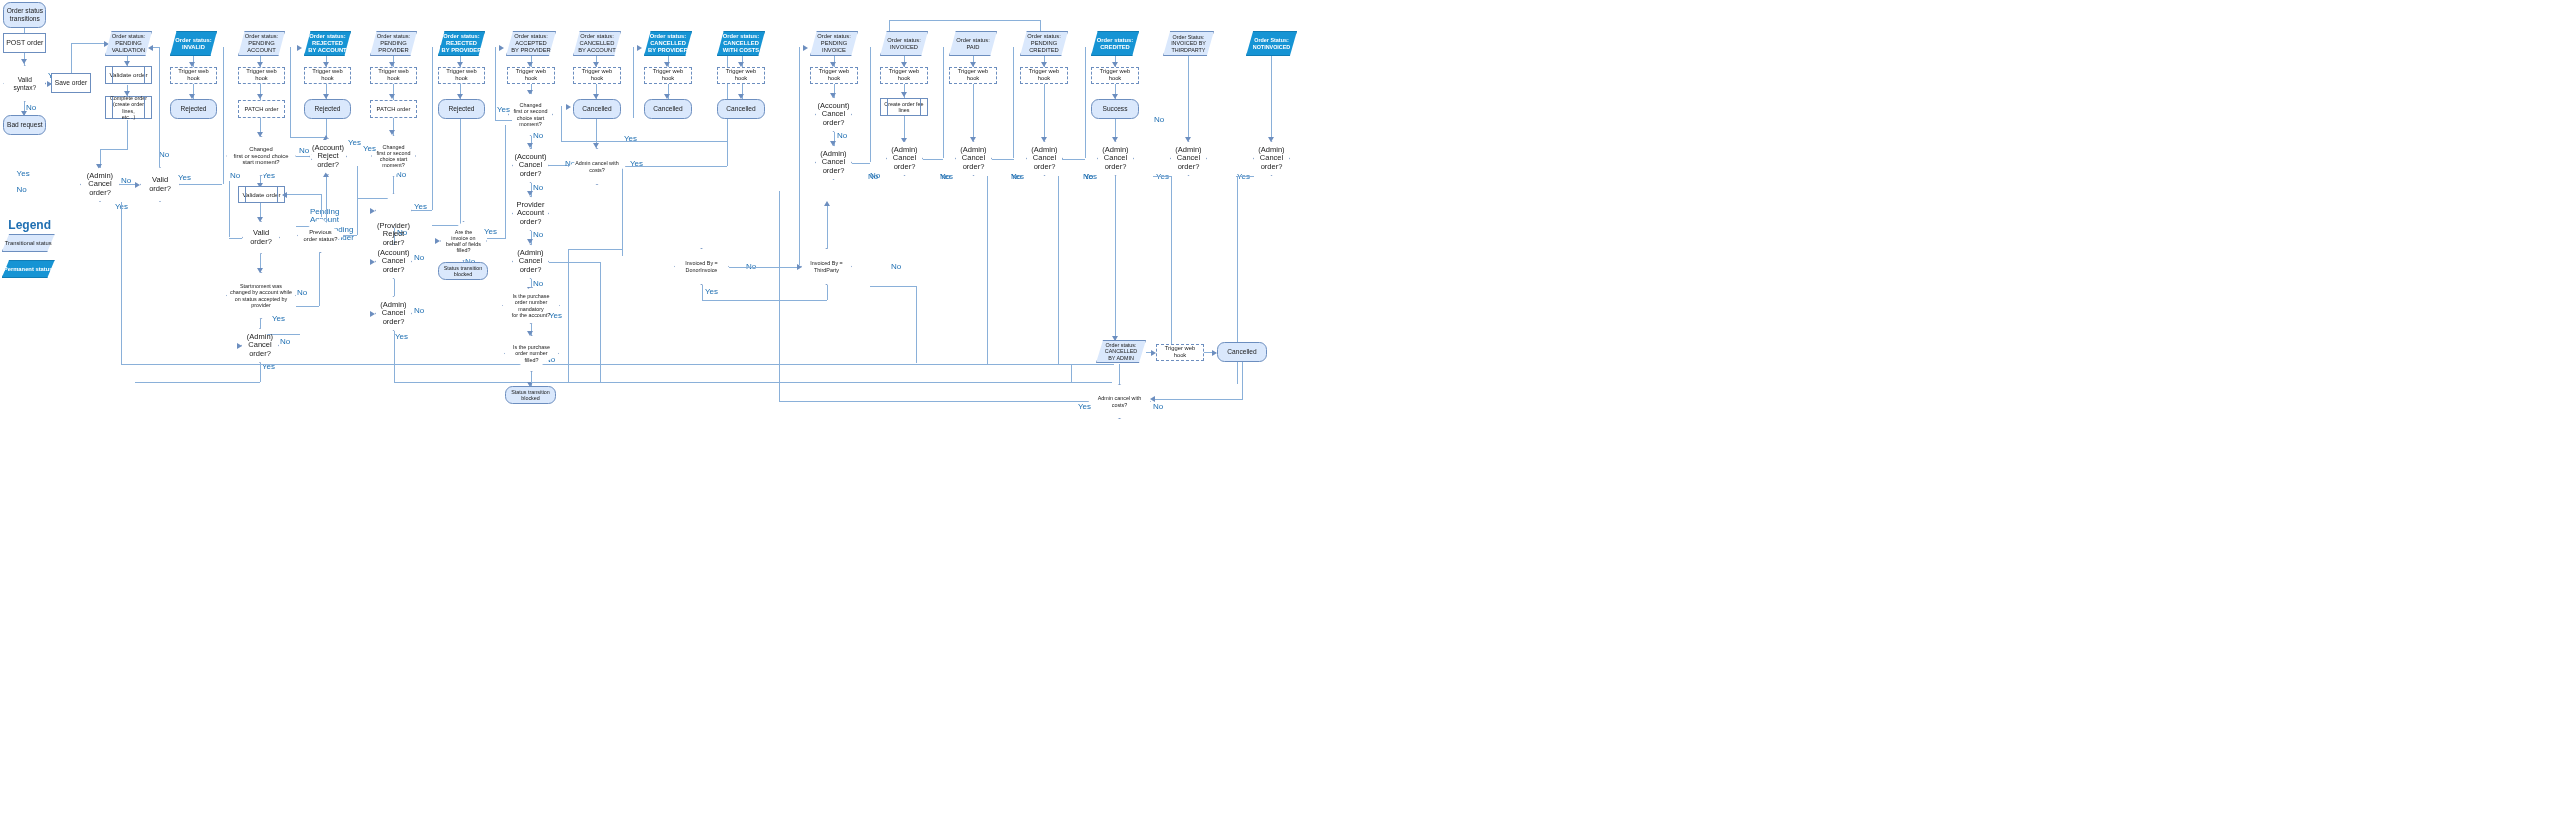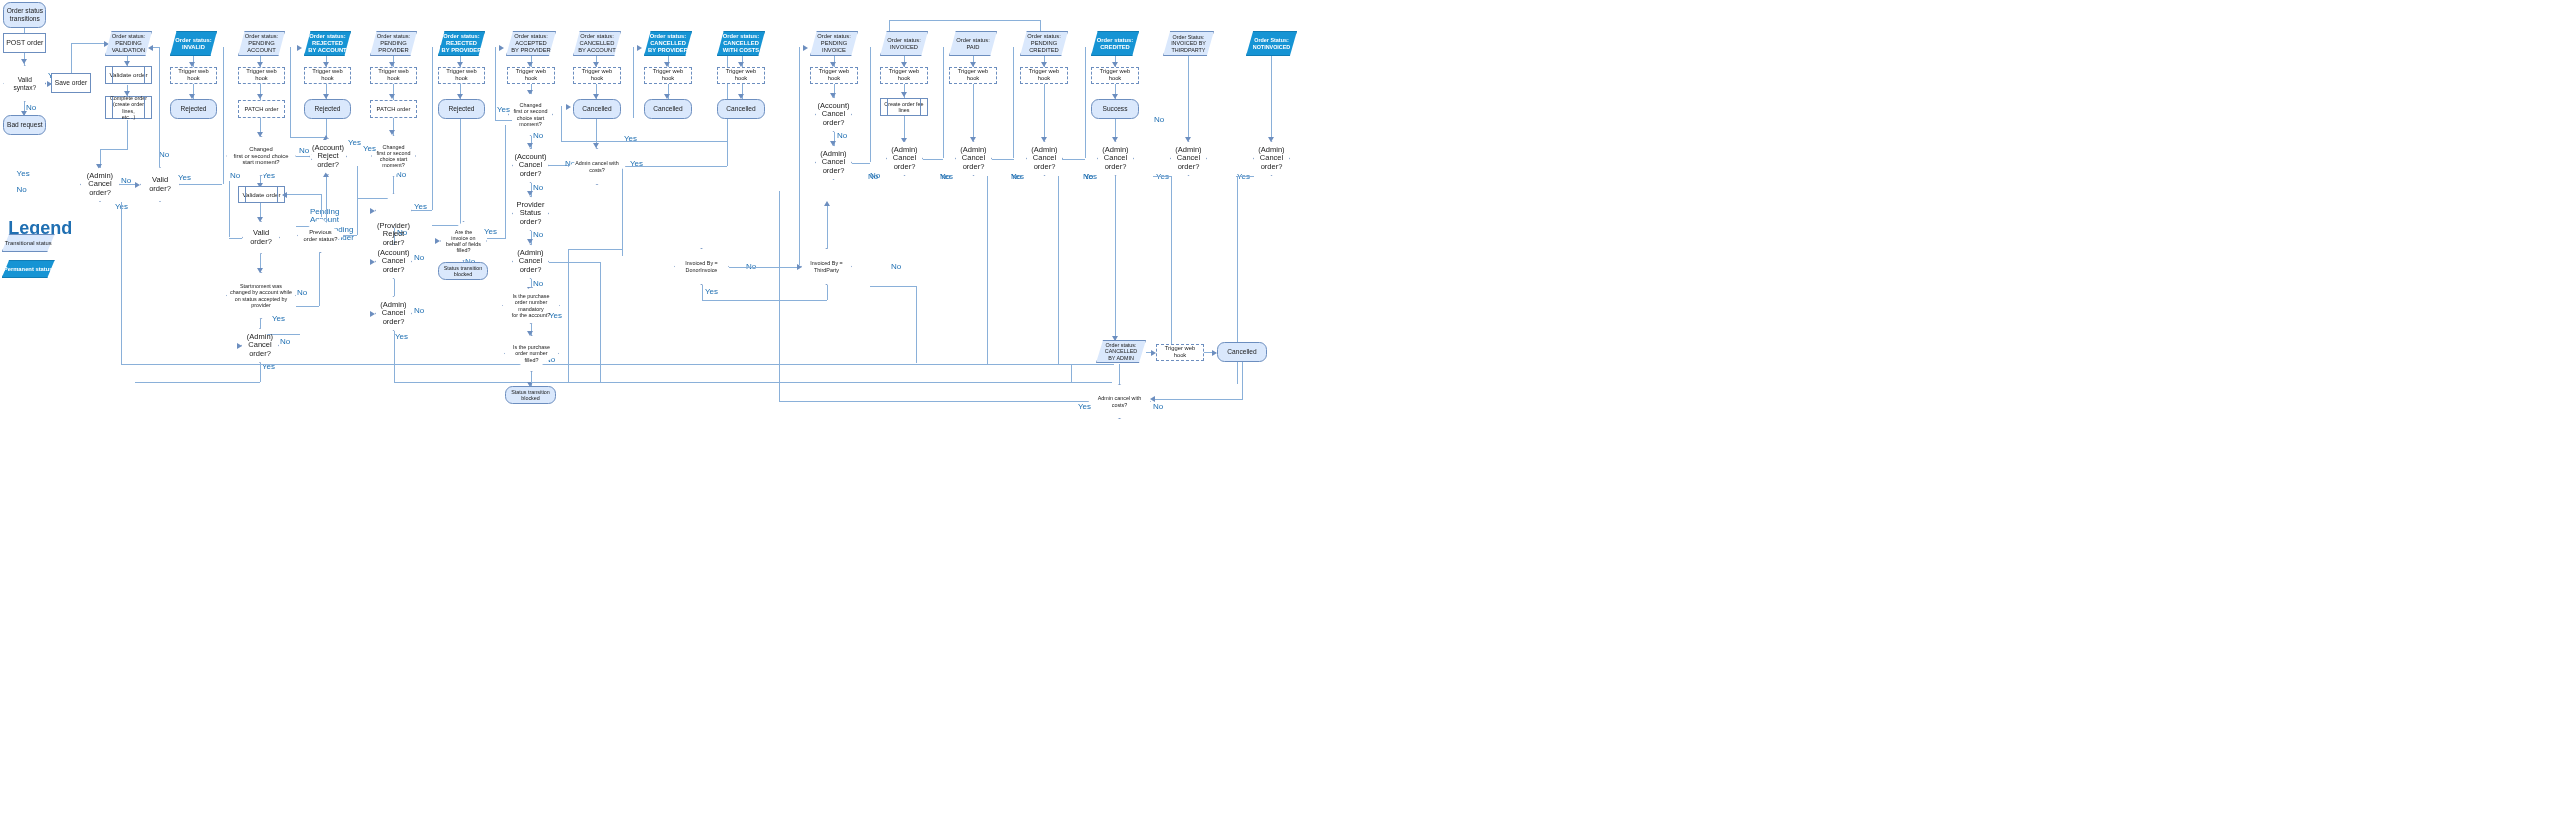--- a/index.html
+++ b/index.html
@@ -51,21 +51,21 @@
   .lnv{width:0.8px;}
 
   
   .ar{position:absolute;width:0;height:0;}
   .ar-d{border-left:3.3px solid transparent;border-right:3.3px solid transparent;border-top:5.8px solid #6c8ebf;}
   .ar-u{border-left:3.3px solid transparent;border-right:3.3px solid transparent;border-bottom:5.8px solid #6c8ebf;}
   .ar-r{border-top:3.3px solid transparent;border-bottom:3.3px solid transparent;border-left:5.8px solid #6c8ebf;}
   .ar-l{border-top:3.3px solid transparent;border-bottom:3.3px solid transparent;border-right:5.8px solid #6c8ebf;}
 
   
-  .legend-title{position:absolute;color:#1f6fb2;font-size:18px;font-weight:bold;}
+  .legend-title{position:absolute;color:#1f6fb2;font-size:12px;font-weight:bold;}
 </style>
 </head>
 <body>
 
 <div id="canvas">
 
   <div class="node term" style="left:3.3px;top:1.7px;width:43px;height:26.6px;">
     <span class="lbl" style="font-size:6.6px;">Order status transitions</span>
     </div>
   <div class="ln lnv" style="left:24px;top:28px;height:11.6px;"></div>
@@ -427,21 +427,21 @@
       <span class="lbl" style="white-space:pre-line;">(Account)
 Cancel
 order?</span>
     </div>
   <div class="elbl" style="left:533px;top:183px;">No</div>
   <div class="ln lnv" style="left:531px;top:183px;height:15px;"></div>
   <div class="ar ar-d" style="left:527px;top:191px;"></div>
   <div class="dec" style="left:512px;top:196px;width:37px;height:35px;">
     <span class="dshape"></span>
       <span class="lbl" style="white-space:pre-line;">Provider
-Status
+Account
 order?</span>
     </div>
   <div class="elbl" style="left:533px;top:230px;">No</div>
   <div class="ln lnv" style="left:531px;top:231px;height:15px;"></div>
   <div class="ar ar-d" style="left:527px;top:239px;"></div>
   <div class="dec" style="left:512px;top:244px;width:37px;height:35px;">
     <span class="dshape"></span>
       <span class="lbl" style="white-space:pre-line;">(Admin)
 Cancel
 order?</span>

